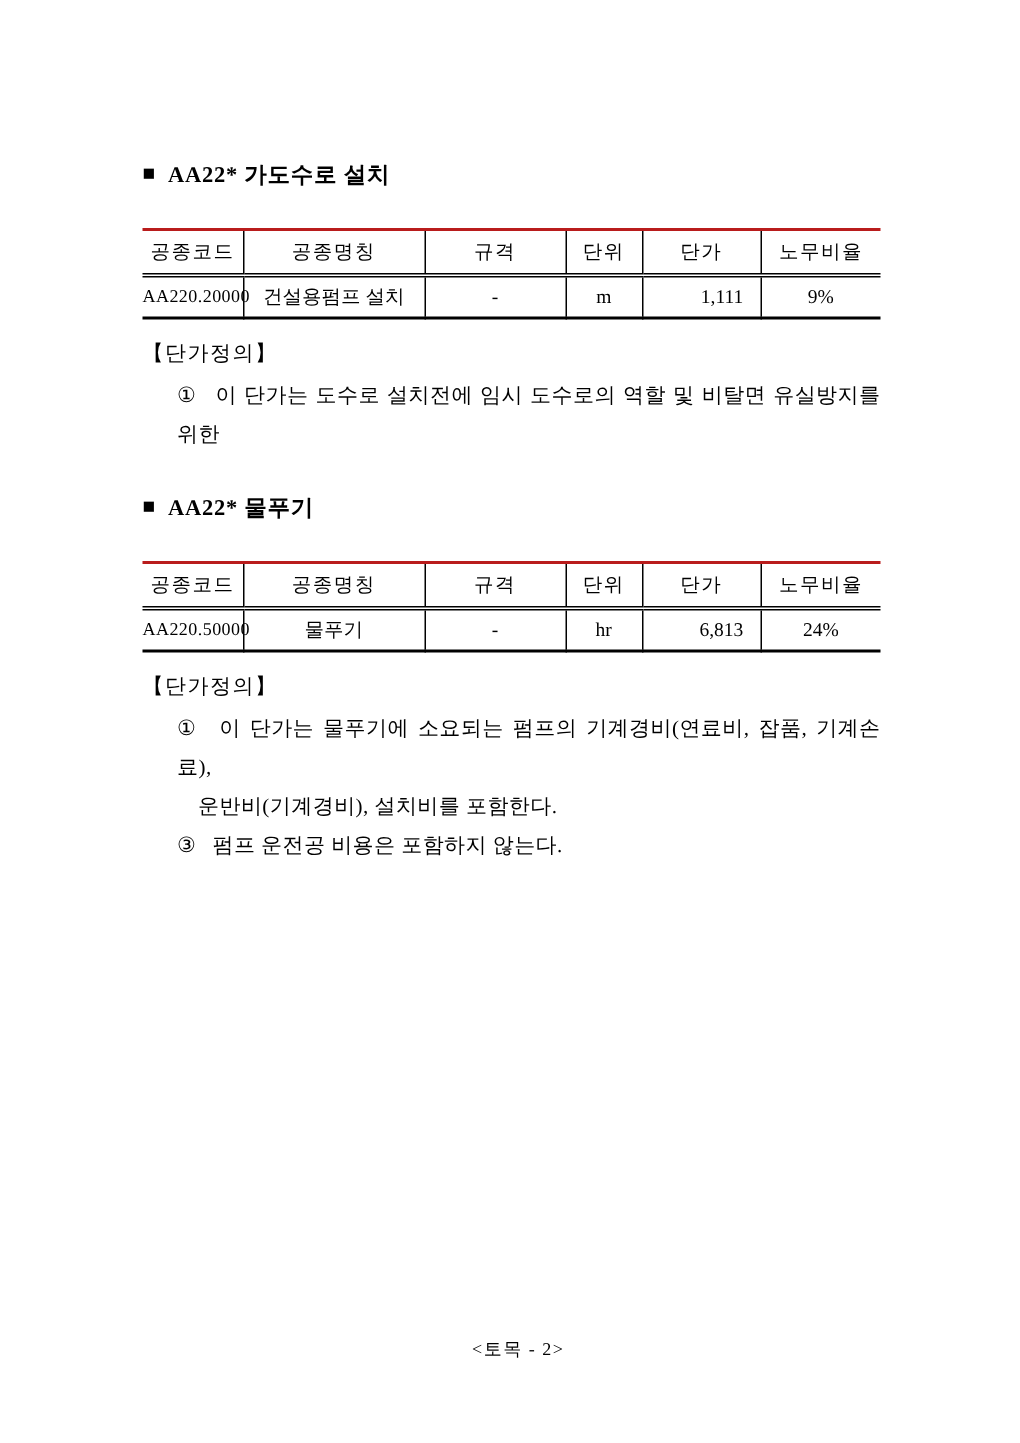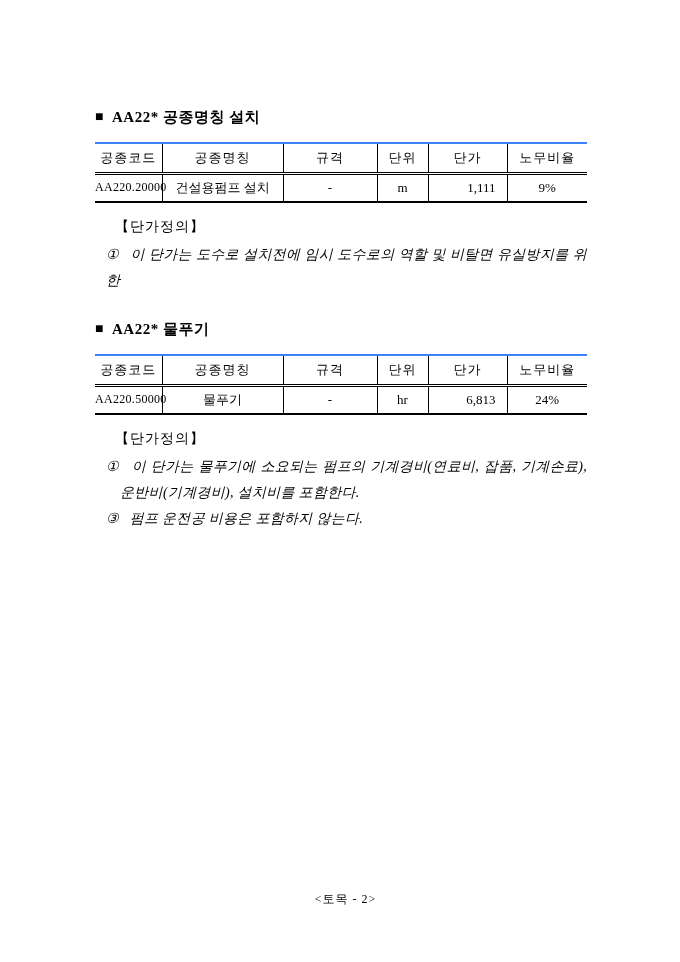--- a/index.html
+++ b/index.html
@@ -34,24 +34,24 @@
   .bullet {
     display: inline-block;
     font-size: 14px;
     margin-right: 8px;
     transform: translateY(-1px);
   }
 
   
   .spec-table {
     width: 492px;
-    margin-top: 13px;
+    margin-top: 23px;
     border-collapse: collapse;
     table-layout: fixed;
-    border-top: 2px solid #3b82f6;
+    border-top: 2px solid #b91c1c;
     border-bottom: 2px solid #000;
   }
   .spec-table th {
     font-weight: normal;
     font-size: 13px;
     height: 30px;
     text-align: center;
     vertical-align: middle;
     border-bottom: 3px double #000;
     letter-spacing: 1px;
@@ -66,24 +66,23 @@
   .spec-table td + td { border-left: 1px solid #000; }
   .spec-table td.code { font-size: 12px; letter-spacing: 0.3px; }
   .spec-table td.price { text-align: right; padding-right: 11px; }
 
   
   .def-heading {
     margin-top: 14px;
     font-size: 14px;
     line-height: 20px;
     letter-spacing: 1px;
-    margin-left: 20px;
   }
   .def-items { margin-top: 5px; }
-  .item { margin-left: 11px; font-style: italic; }
+  .item { margin-left: 23px; }
   .line {
     font-size: 14px;
     line-height: 26px;
     letter-spacing: 0.3px;
   }
   .line .num { margin-right: 7px; }
   .line.cont { margin-left: 14px; }
   .jline { text-align: justify; text-align-last: justify; }
 
   
@@ -97,21 +96,21 @@
     letter-spacing: 1px;
     padding-left: 11px;
   }
 </style>
 </head>
 <body>
 
 <div class="page">
   <div class="content">
 
-    <div class="section-title s1-title"><span class="bullet">■</span><span>AA22* 공종명칭 설치</span></div>
+    <div class="section-title s1-title"><span class="bullet">■</span><span>AA22* 가도수로 설치</span></div>
 
     <table class="spec-table">
       <colgroup>
         <col style="width:67px">
           <col style="width:121px">
           <col style="width:94px">
         <col style="width:51px">
           <col style="width:79px">
           <col style="width:80px">
       </colgroup>

